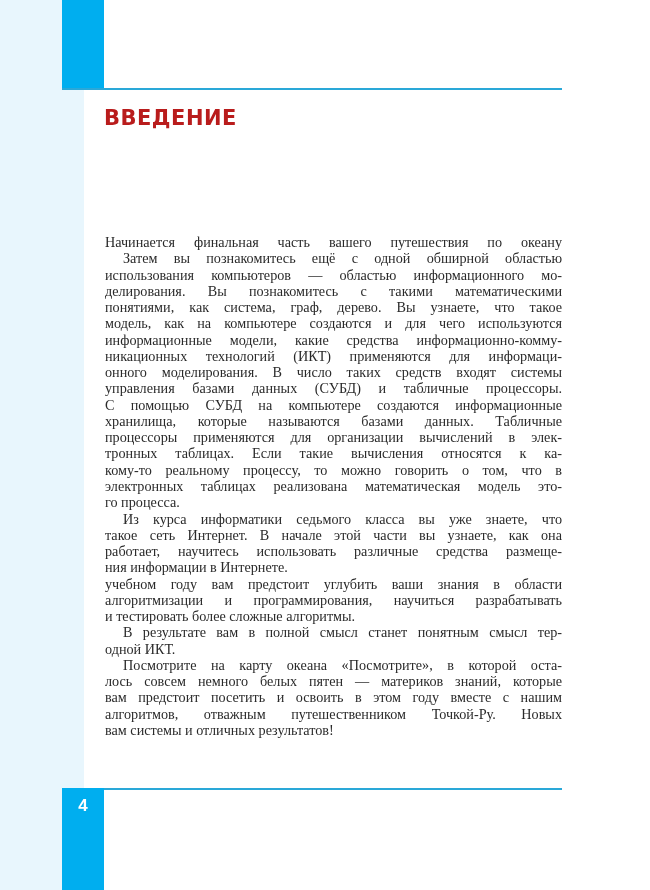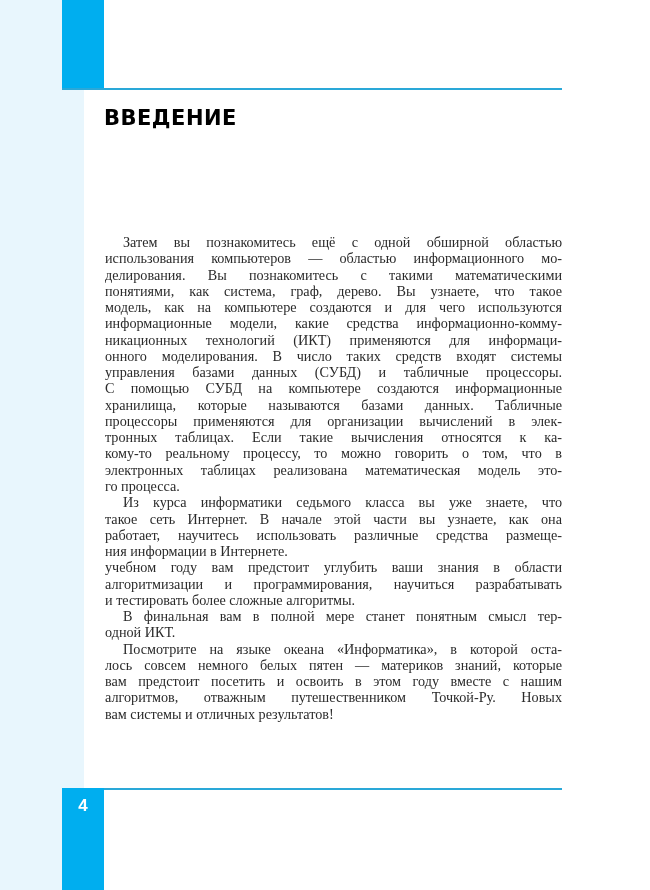--- a/index.html
+++ b/index.html
@@ -28,21 +28,21 @@
     position: absolute; left: 62px; top: 788px; width: 500px; height: 2px;
     background: #2aa8d8;
   }
   .page-number {
     position: absolute; left: 62px; top: 795px; width: 42px; text-align: center;
     color: #ffffff; font-family: "Liberation Sans", sans-serif; font-weight: bold;
     font-size: 17px; line-height: 22px;
   }
   .heading {
     position: absolute; left: 104px; top: 104px;
-    color: #000000; font-family: "DejaVu Sans", sans-serif; font-weight: bold;
+    color: #b91c1c; font-family: "DejaVu Sans", sans-serif; font-weight: bold;
     font-size: 21px; letter-spacing: 0.5px; line-height: 28px; margin: 0;
   }
   .body-text {
     position: absolute; left: 105px; top: 234px; width: 457px;
     color: #2a2a2a; font-size: 14.2px; line-height: 16.28px;
   }
   .line {
     display: block; white-space: nowrap; text-align: justify;
     text-align-last: justify; height: 16.28px; overflow: visible;
   }
@@ -53,20 +53,21 @@
 <body>
 
 <div class="left-band"></div>
 <div class="top-bar"></div>
 <div class="top-rule"></div>
 
 <h1 class="heading">ВВЕДЕНИЕ</h1>
 
 <div class="body-text" id="body-text">
     <div class="paragraph">
+      <span class="line">Начинается финальная часть вашего путешествия по океану</span>
     </div>
     <div class="paragraph">
       <span class="line indent">Затем вы познакомитесь ещё с одной обширной областью</span>
       <span class="line">использования компьютеров — областью информационного мо-</span>
       <span class="line">делирования. Вы познакомитесь с такими математическими</span>
       <span class="line">понятиями, как система, граф, дерево. Вы узнаете, что такое</span>
       <span class="line">модель, как на компьютере создаются и для чего используются</span>
       <span class="line">информационные модели, какие средства информационно-комму-</span>
       <span class="line">никационных технологий (ИКТ) применяются для информаци-</span>
       <span class="line">онного моделирования. В число таких средств входят системы</span>
@@ -84,25 +85,25 @@
       <span class="line">такое сеть Интернет. В начале этой части вы узнаете, как она</span>
       <span class="line">работает, научитесь использовать различные средства размеще-</span>
       <span class="line last">ния информации в Интернете.</span>
     </div>
     <div class="paragraph">
       <span class="line">учебном году вам предстоит углубить ваши знания в области</span>
       <span class="line">алгоритмизации и программирования, научиться разрабатывать</span>
       <span class="line last">и тестировать более сложные алгоритмы.</span>
     </div>
     <div class="paragraph">
-      <span class="line indent">В финальная вам в полной мере станет понятным смысл тер-</span>
+      <span class="line indent">В результате вам в полной смысл станет понятным смысл тер-</span>
       <span class="line last">одной ИКТ.</span>
     </div>
     <div class="paragraph">
-      <span class="line indent">Посмотрите на языке океана «Информатика», в которой оста-</span>
+      <span class="line indent">Посмотрите на карту океана «Посмотрите», в которой оста-</span>
       <span class="line">лось совсем немного белых пятен — материков знаний, которые</span>
       <span class="line">вам предстоит посетить и освоить в этом году вместе с нашим</span>
       <span class="line">алгоритмов, отважным путешественником Точкой-Ру. Новых</span>
       <span class="line last">вам системы и отличных результатов!</span>
     </div>
   </div>
 
 <div class="bottom-rule"></div>
 <div class="bottom-bar"></div>
 <div class="page-number">4</div>

